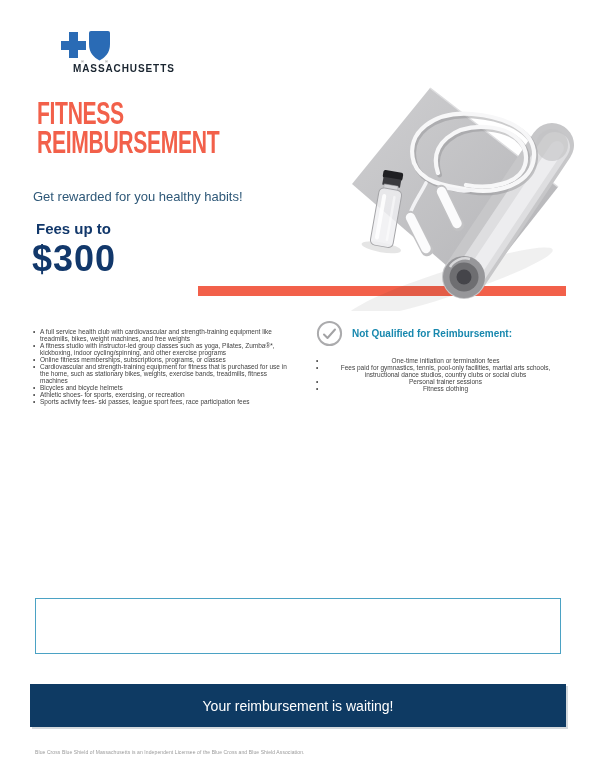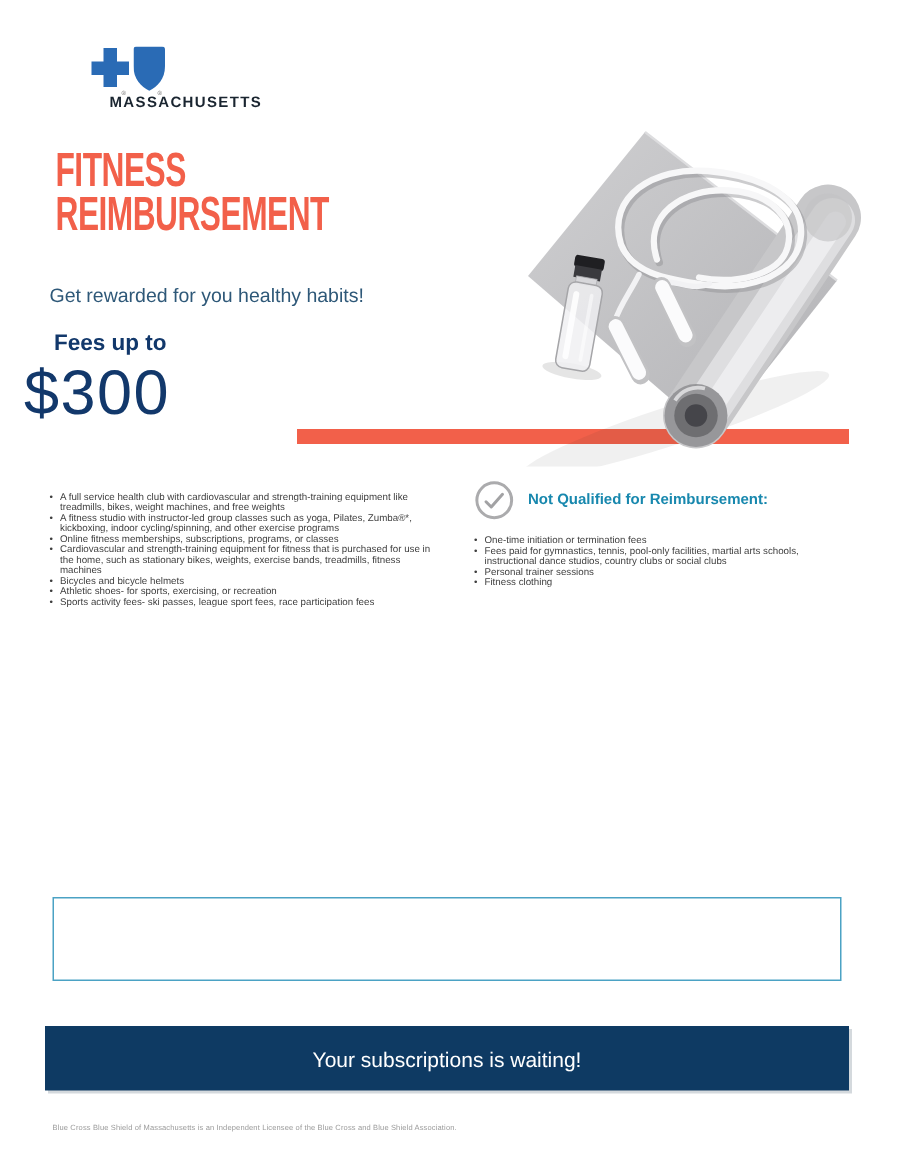--- a/index.html
+++ b/index.html
@@ -15,32 +15,32 @@
   .logo-cross::before{content:"";position:absolute;left:8px;top:0;width:9px;height:26px;background:var(--logo-blue,#2A6BB5);}
   .logo-cross::after{content:"";position:absolute;left:0;top:8.5px;width:25px;height:9px;background:var(--logo-blue,#2A6BB5);}
   .logo-shield{left:89px;top:31px;}
   .logo-tm{font-size:4px;color:#666;}
   .logo-wordmark{left:33px;top:63px;font-size:10px;font-weight:700;letter-spacing:0.9px;color:#1A2530;padding-left:40px;}
 
   
   .hero-title{left:37px;top:99px;color:var(--accent-orange,#F2604A);font-weight:800;font-size:32px;line-height:0.9;transform:scaleX(0.66);transform-origin:left top;letter-spacing:-0.5px;white-space:nowrap;}
   .hero-subtitle{left:33px;top:189px;font-size:13px;color:var(--subtitle-blue,#2E5878);}
   .save-label{left:36px;top:220px;font-size:15px;font-weight:700;color:var(--navy,#12386B);}
-  .save-amount{left:16px;top:238px;font-size:42px;font-weight:400;color:var(--navy,#12386B);letter-spacing:1px;}
+  .save-amount{left:32px;top:238px;font-size:36px;font-weight:700;color:var(--navy,#12386B);letter-spacing:1px;}
 
   
   .orange-bar{left:198px;top:286px;width:368px;height:10px;background:var(--accent-orange,#F2604A);z-index:1;}
 
   
   .photo{left:340px;top:85px;z-index:2;}
 
   
   .col{z-index:3;}
   .col-left{left:33px;top:320px;width:262px;}
-  .col-right{left:316px;top:320px;width:252px;}
+  .col-right{left:316px;top:320px;width:252px;text-align:center;}
   .col-header{display:flex;align-items:center;gap:9px;}
   .col-header .hdr-text{font-size:10px;font-weight:700;color:var(--teal-header,#1888AE);}
   .col ul{list-style:none;margin:8px 0 0 0;padding:0;}
   .col-right ul{margin-top:10px;}
   .col li{position:relative;padding-left:7px;font-size:6.5px;line-height:1.08;color:#3F3F3F;}
   .col li::before{content:"\2022";position:absolute;left:0;top:0;color:#3F3F3F;}
 
   
   .get-started-box{left:35px;top:598px;width:524px;height:54px;border:1.5px solid var(--border-teal,#4BA2C4);background:#fff;z-index:3;}
   .get-started-legend{position:absolute;top:-9px;left:50%;transform:translateX(-50%);background:#fff;padding:0 55px;font-size:13px;color:#4F4F4F;white-space:nowrap;}
@@ -154,16 +154,16 @@
       <li>Fees paid for gymnastics, tennis, pool-only facilities, martial arts schools, instructional dance studios, country clubs or social clubs</li>
       <li>Personal trainer sessions</li>
       <li>Fitness clothing</li>
     </ul>
 </div>
 
 <div class="abs get-started-box">
 </div>
 
 <div class="abs banner">
-  <span>Your subscriptions is waiting!</span>
+  <span>Your reimbursement is waiting!</span>
 </div>
 
 <div class="abs legal">Blue Cross Blue Shield of Massachusetts is an Independent Licensee of the Blue Cross and Blue Shield Association.</div>
 
 </body></html>

